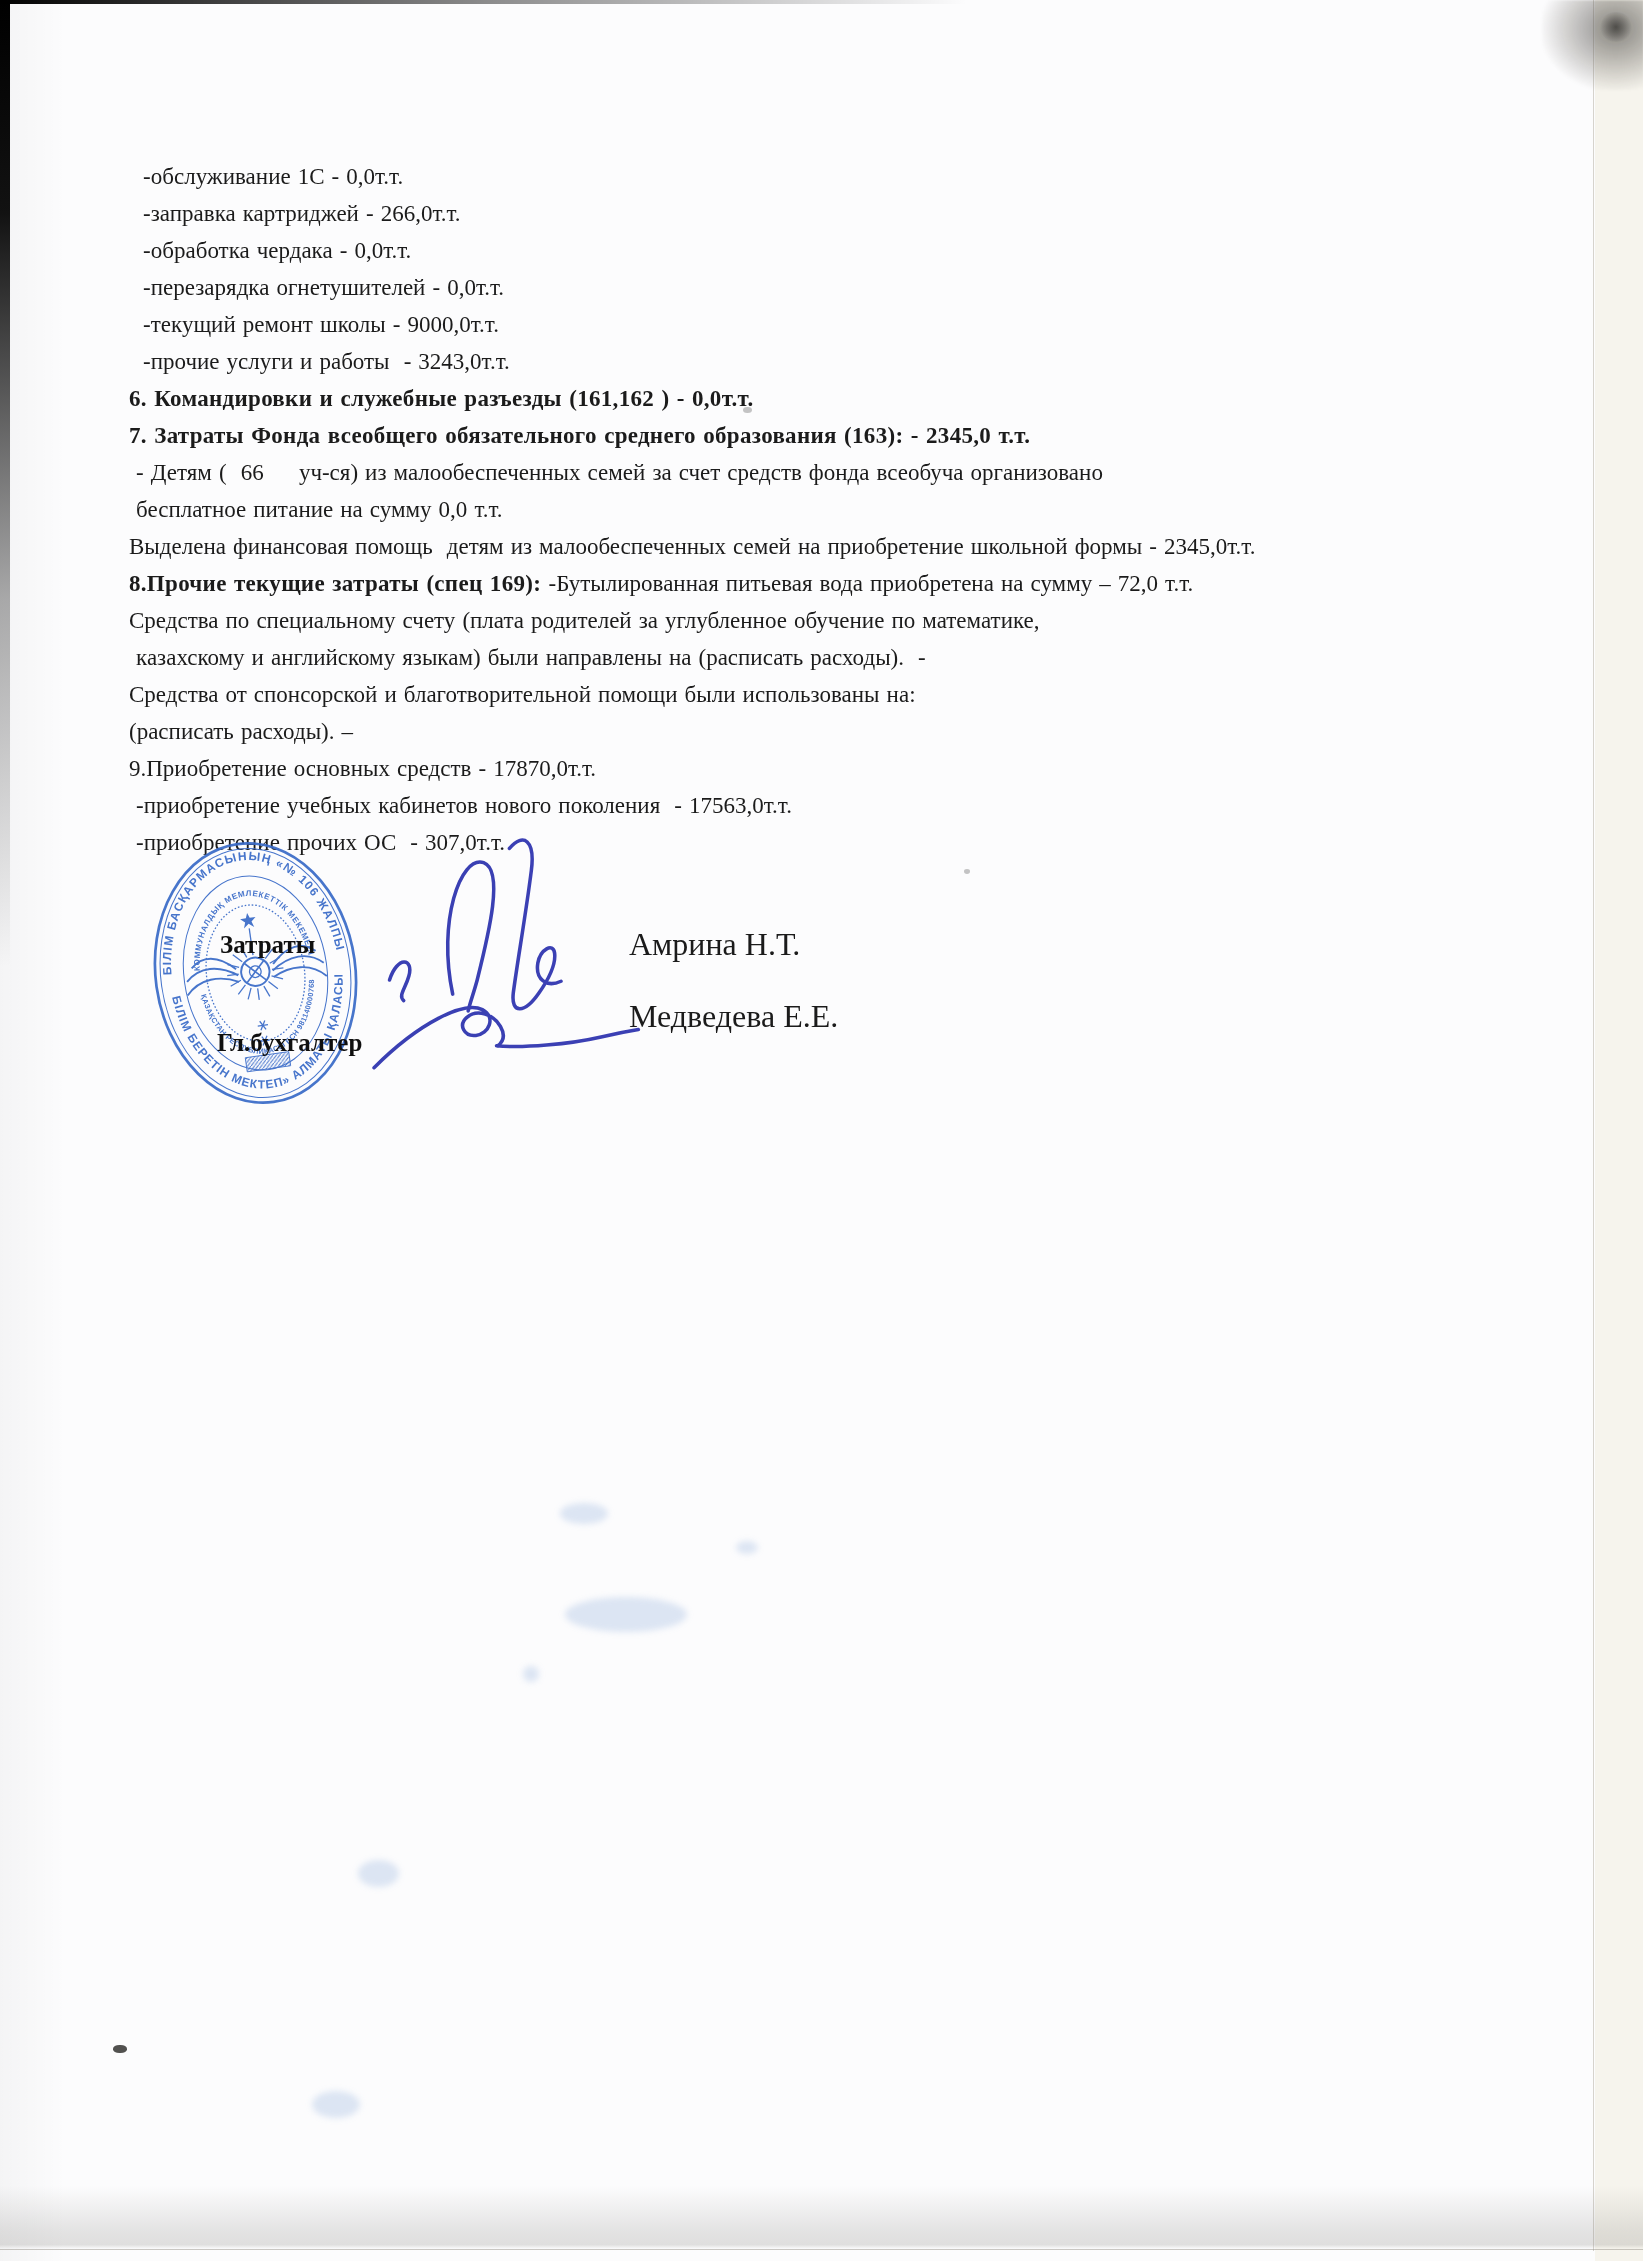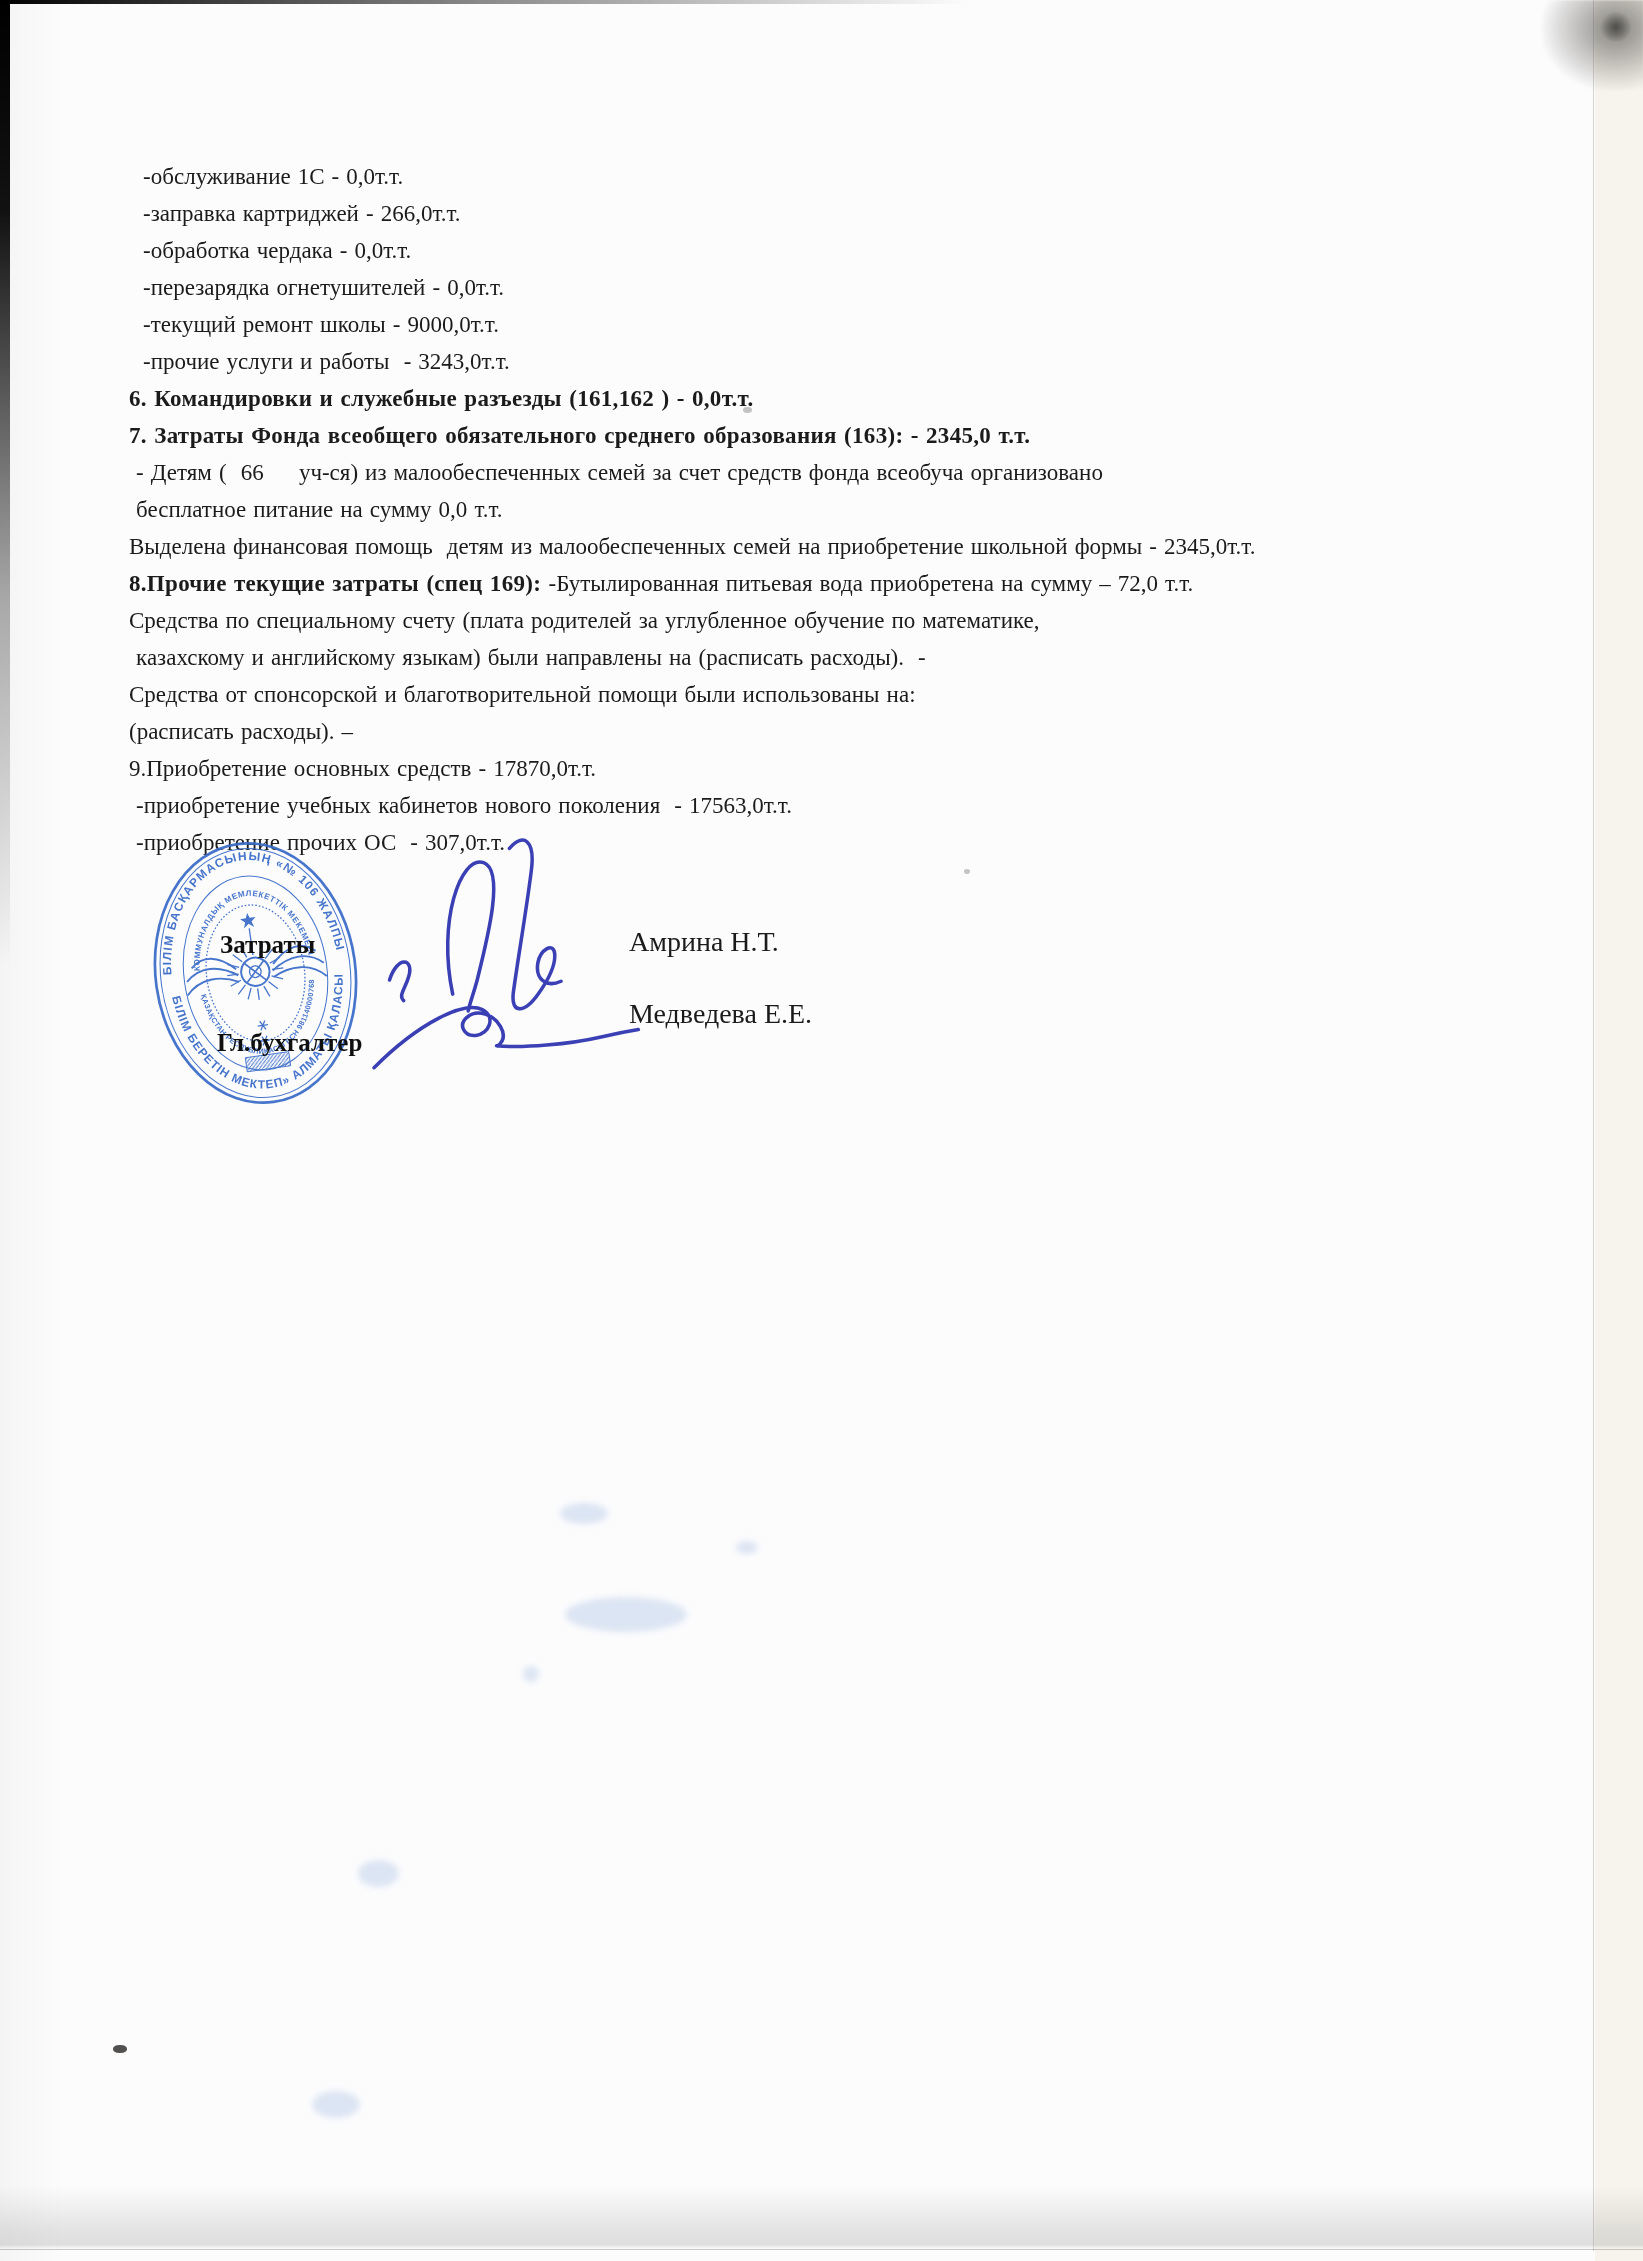--- a/index.html
+++ b/index.html
@@ -39,21 +39,21 @@
   }
   .line{height:37px;}
   .line .b{font-weight:bold;letter-spacing:0.3px;}
 
   
   .stamp{position:absolute;left:153px;top:840px;width:205px;height:266px;opacity:.93;z-index:1;}
   .sig{position:absolute;left:356px;top:825px;width:303px;height:268px;z-index:4;}
   .lbl{position:absolute;font-weight:bold;font-size:25px;color:#0f0f0f;z-index:3;line-height:1;}
   #lbl-director{left:220px;top:932px;}
   #lbl-accountant{left:217px;top:1030px;}
-  .name{position:absolute;font-size:28px;color:#1b1b1b;z-index:2;line-height:1;}
+  .name{position:absolute;font-size:32px;color:#1b1b1b;z-index:2;line-height:1;}
   #name-director{left:629px;top:928px;}
   #name-accountant{left:629px;top:1000px;}
 </style>
 </head>
 <body>
 
 <div class="page">
 
   <div class="edge-left"></div>
   <div class="edge-top"></div>

